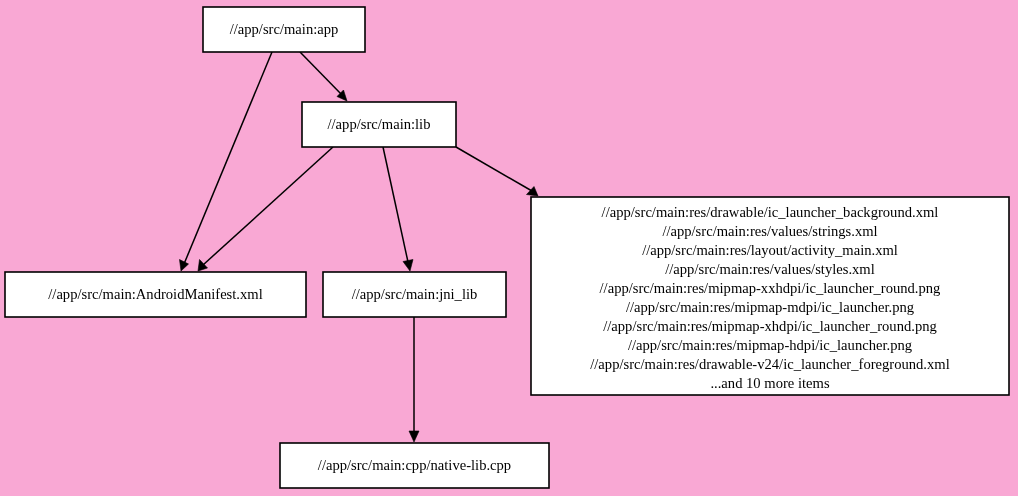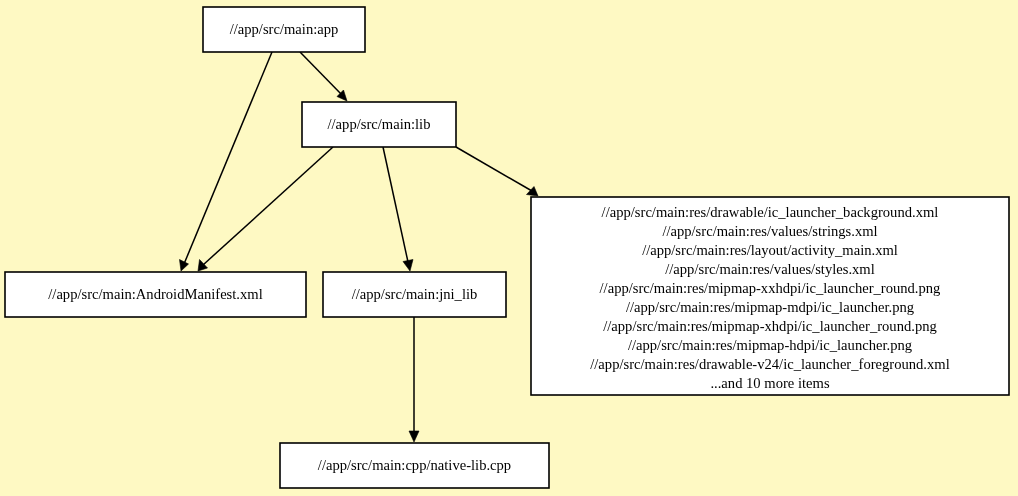--- a/index.html
+++ b/index.html
@@ -4,21 +4,21 @@
 <style>
   html, body {
     margin: 0;
     padding: 0;
     background: #ffffff;
   }
   #canvas {
     position: relative;
     width: 1018px;
     height: 496px;
-    background: #fef9c3;
+    background: #f9a8d4;
     overflow: hidden;
     font-family: "Liberation Serif", "DejaVu Serif", serif;
   }
   #graph-svg {
     position: absolute;
     left: 0;
     top: 0;
     width: 1018px;
     height: 496px;
   }

